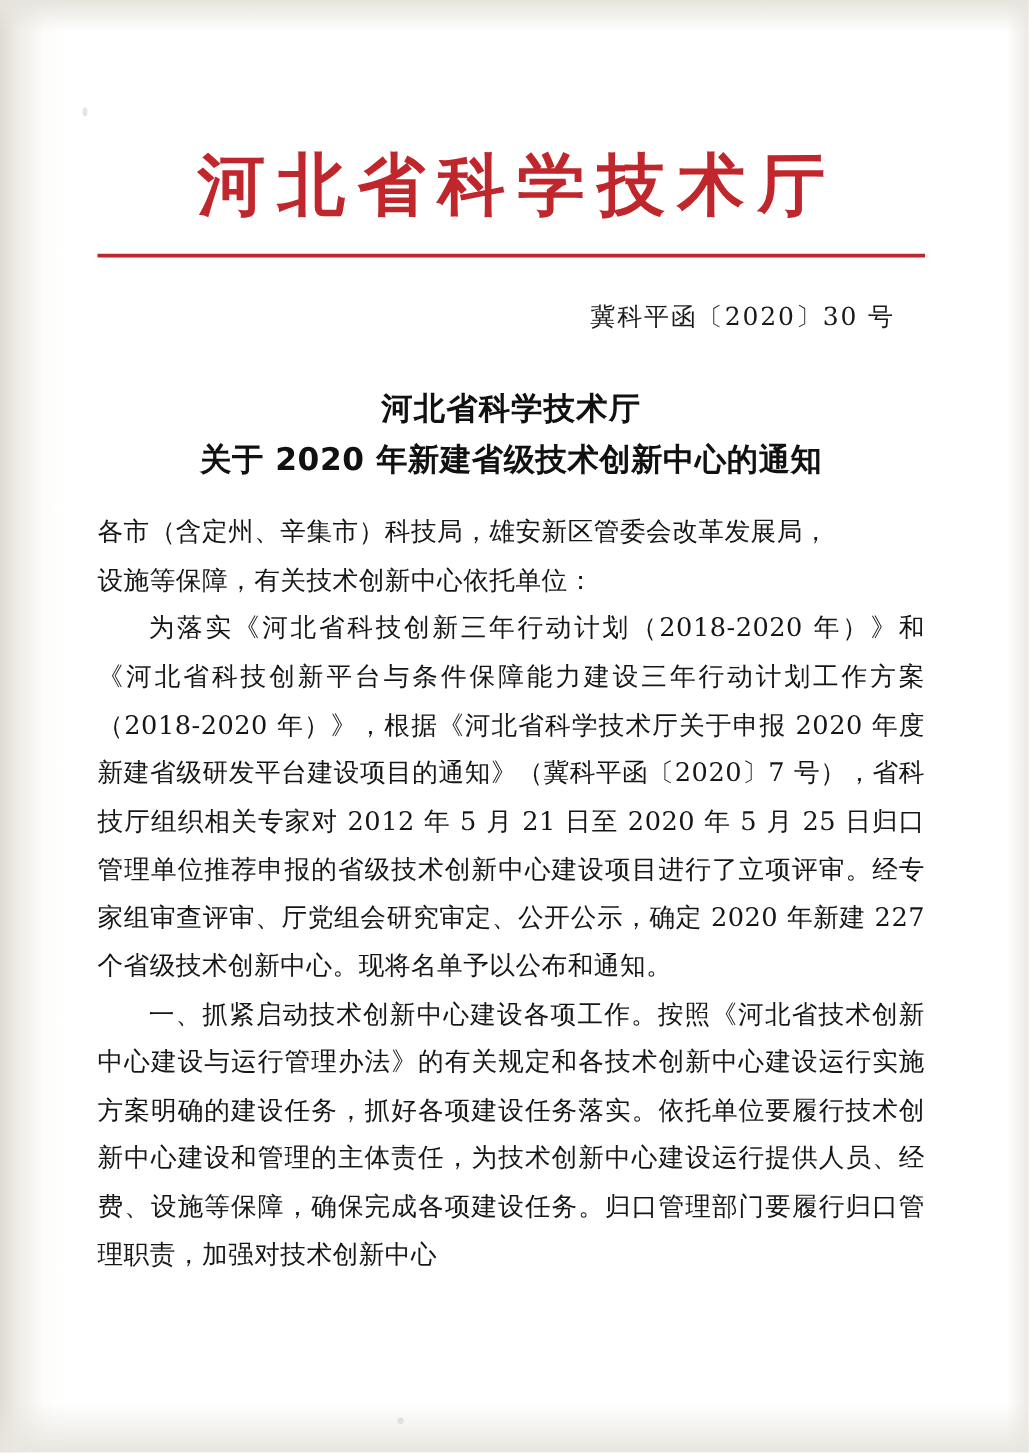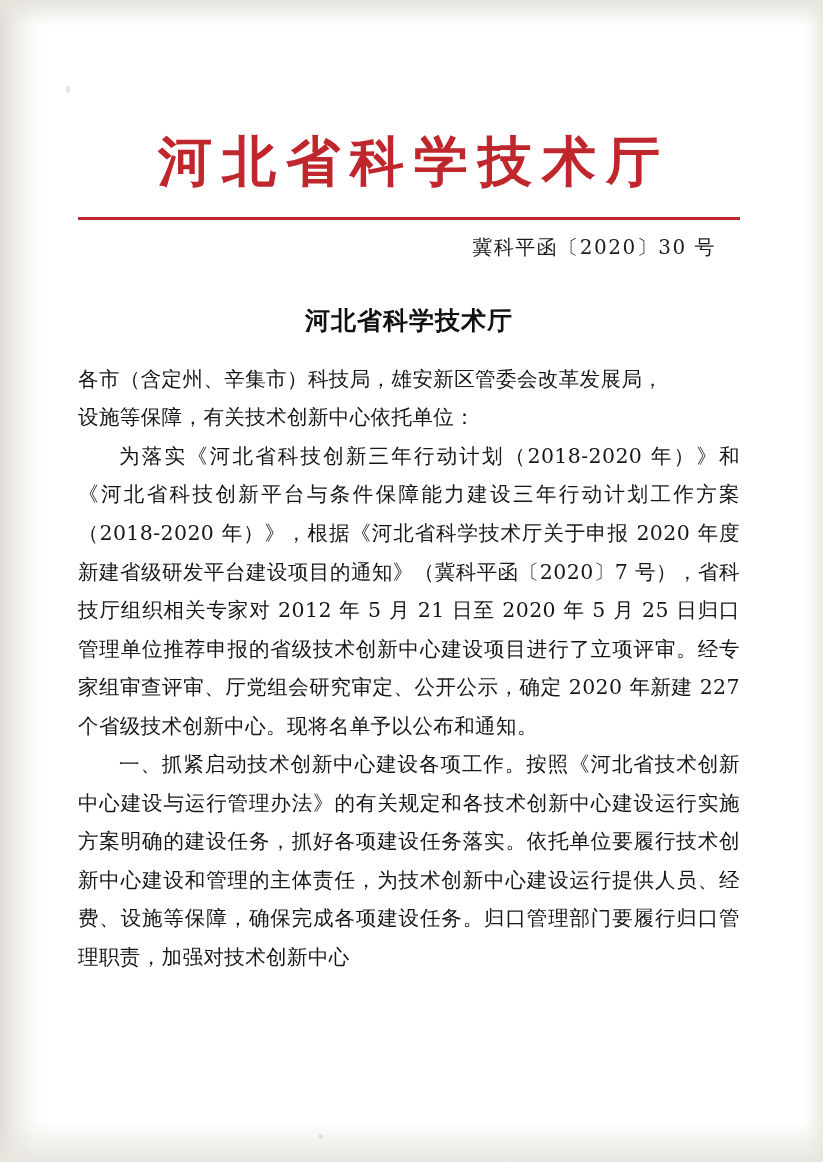--- a/index.html
+++ b/index.html
@@ -51,21 +51,21 @@
     left: 0; right: 0; bottom: 0;
     height: 40px;
     background: linear-gradient(0deg, #e8e6df 0%, rgba(255,255,255,0) 100%);
     pointer-events: none;
   }
 
   
   .page {
     position: absolute;
     left: 78px;
-    top: 14px;
+    top: 0;
     width: 662px;
     height: 1018px;
   }
 
   
   .masthead {
     text-align: center;
     padding-top: 118px;
   }
   .masthead-title {
@@ -80,21 +80,21 @@
   }
   .masthead-rule {
     margin-top: 26px;
     height: 3px;
     background: #c0272d;
     width: 662px;
   }
 
   
   .doc-number {
-    margin-top: 14px;
+    margin-top: 34px;
     text-align: right;
     padding-right: 24px;
     font-size: 20px;
     letter-spacing: 1.5px;
     color: #1a1a1a;
     font-family: "DejaVu Serif", serif;
   }
 
   
   .doc-title {
@@ -154,20 +154,21 @@
 
     <div class="masthead">
       <div class="masthead-title">河北省科学技术厅</div>
       <div class="masthead-rule"></div>
     </div>
 
     <div class="doc-number">冀科平函〔2020〕30 号</div>
 
     <div class="doc-title">
       <div class="line1">河北省科学技术厅</div>
+      <div class="line2">关于 2020 年新建省级技术创新中心的通知</div>
     </div>
 
     <div class="body">
       <p>各市（含定州、辛集市）科技局，雄安新区管委会改革发展局，</p>
       <p>设施等保障，有关技术创新中心依托单位：</p>
       <p class="indent">为落实《河北省科技创新三年行动计划（2018-2020 年）》和《河北省科技创新平台与条件保障能力建设三年行动计划工作方案（2018-2020 年）》，根据《河北省科学技术厅关于申报 2020 年度新建省级研发平台建设项目的通知》（冀科平函〔2020〕7 号），省科技厅组织相关专家对 2012 年 5 月 21 日至 2020 年 5 月 25 日归口管理单位推荐申报的省级技术创新中心建设项目进行了立项评审。经专家组审查评审、厅党组会研究审定、公开公示，确定 2020 年新建 227 个省级技术创新中心。现将名单予以公布和通知。</p>
       <p class="indent">一、抓紧启动技术创新中心建设各项工作。按照《河北省技术创新中心建设与运行管理办法》的有关规定和各技术创新中心建设运行实施方案明确的建设任务，抓好各项建设任务落实。依托单位要履行技术创新中心建设和管理的主体责任，为技术创新中心建设运行提供人员、经费、设施等保障，确保完成各项建设任务。归口管理部门要履行归口管理职责，加强对技术创新中心</p>
     </div>
 
   </div>

